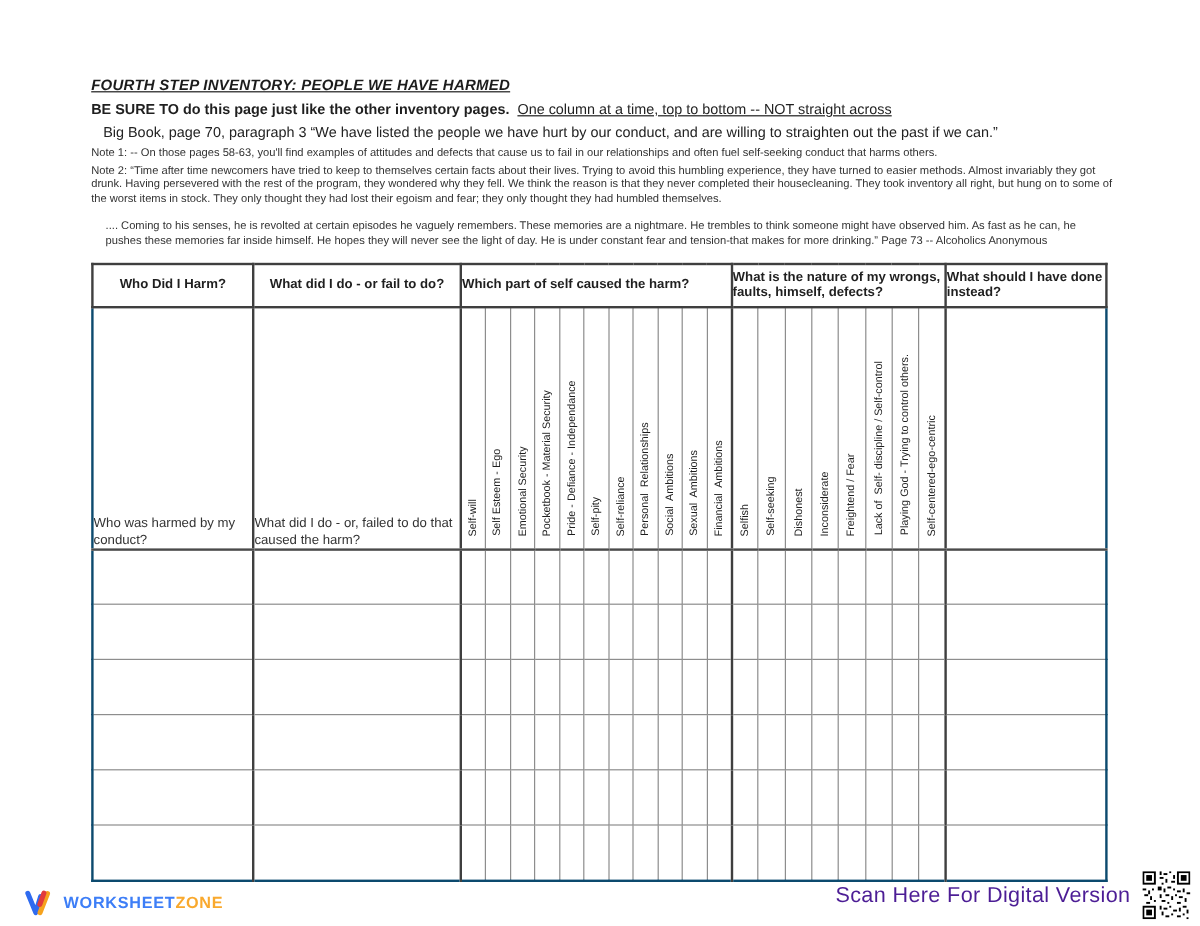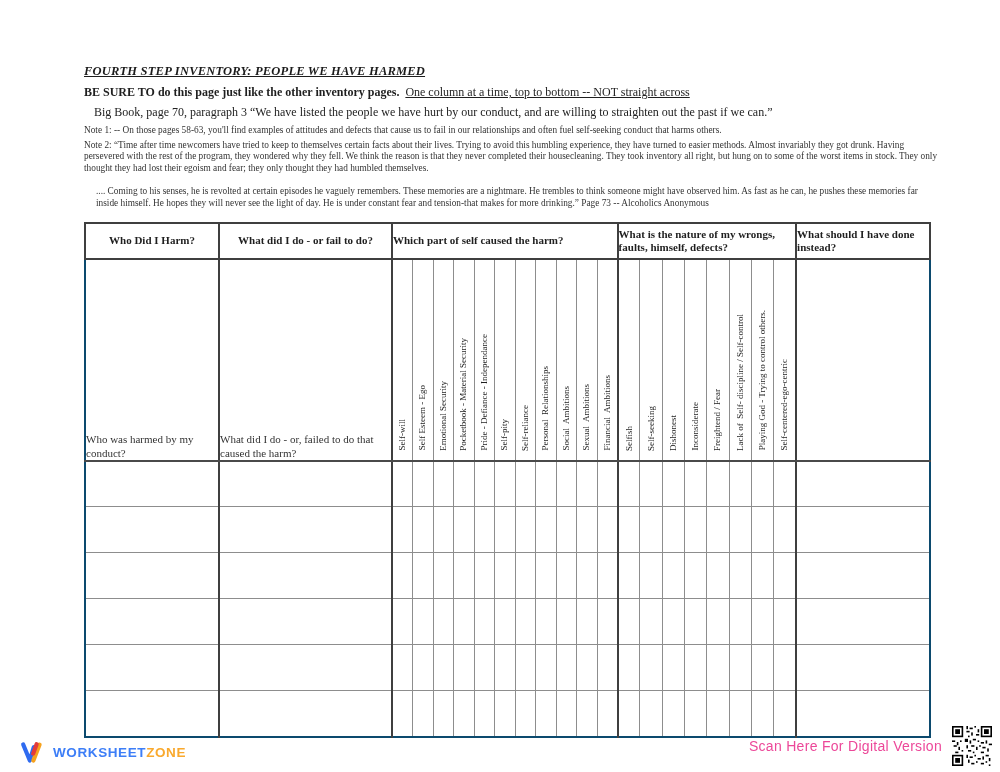--- a/index.html
+++ b/index.html
@@ -1,19 +1,19 @@
 <!DOCTYPE html>
 <html><head>
 <meta charset="utf-8">
 <style>
   * { box-sizing: border-box; }
   html,body { margin:0; padding:0; background:#ffffff; }
   .sheet { position:relative; width:1000px; height:772px; background:#fff; overflow:hidden;
            font-family:"Liberation Sans", sans-serif; color:#2b2b2b; }
-  .content { position:absolute; left:84px; top:64px; width:858px;font-family:Liberation Serif, serif; }
+  .content { position:absolute; left:76px; top:64px; width:858px; }
 
   .title { margin:0; font-size:12.5px; font-weight:bold; font-style:italic;
            text-decoration:underline; letter-spacing:.2px; color:#1c1c1c; }
   .instr { margin:6px 0 0; font-size:12px; color:#1f1f1f; }
   .instr .b { font-weight:bold; }
   .instr .u { text-decoration:underline; }
   .bigbook { margin:5px 10px 0; font-size:12px; color:#222; }
   .note  { margin:5px 0 0; font-size:9.3px; line-height:11.6px; color:#333; }
   .note2 { margin:3px 0 0; }
   .coming { margin:12px; }
@@ -34,21 +34,21 @@
   .vtext { display:inline-block; writing-mode:vertical-rl; transform:rotate(180deg);
            font-size:9px; line-height:1; white-space:pre; color:#1e1e1e; margin-bottom:5px;
            letter-spacing:0; }
   .data-row { height:46px; }
   .data-row td { background:#fff; }
 
   .footer-left { position:absolute; left:20px; top:741px; display:flex; align-items:center;
                  text-decoration:none; cursor:pointer; }
   .brand-text { font-size:13.5px; font-weight:bold; letter-spacing:.6px; margin-left:6px; }
   .footer-right { position:absolute; right:8px; top:726px; display:flex; align-items:center; }
-  .scan-label { font-size:14px; color:#ec4899; letter-spacing:.3px; margin-right:10px; }
+  .scan-label { font-size:18px; color:#4c1d95; letter-spacing:.3px; margin-right:10px; }
   .qr { display:block; }
 </style>
 </head>
 <body>
 
 <div class="sheet">
   <div class="content">
     <p class="title">FOURTH STEP INVENTORY:  PEOPLE WE HAVE HARMED</p>
     <p class="instr"><span class="b">BE SURE TO do this page just like the other inventory pages.</span>&nbsp;&nbsp;<span class="u">One column at a time, top to bottom -- NOT straight across</span></p>
     <p class="bigbook">Big Book, page 70, paragraph 3 “We have listed the people we have hurt by our conduct, and are willing to straighten out the past if we can.”</p>

